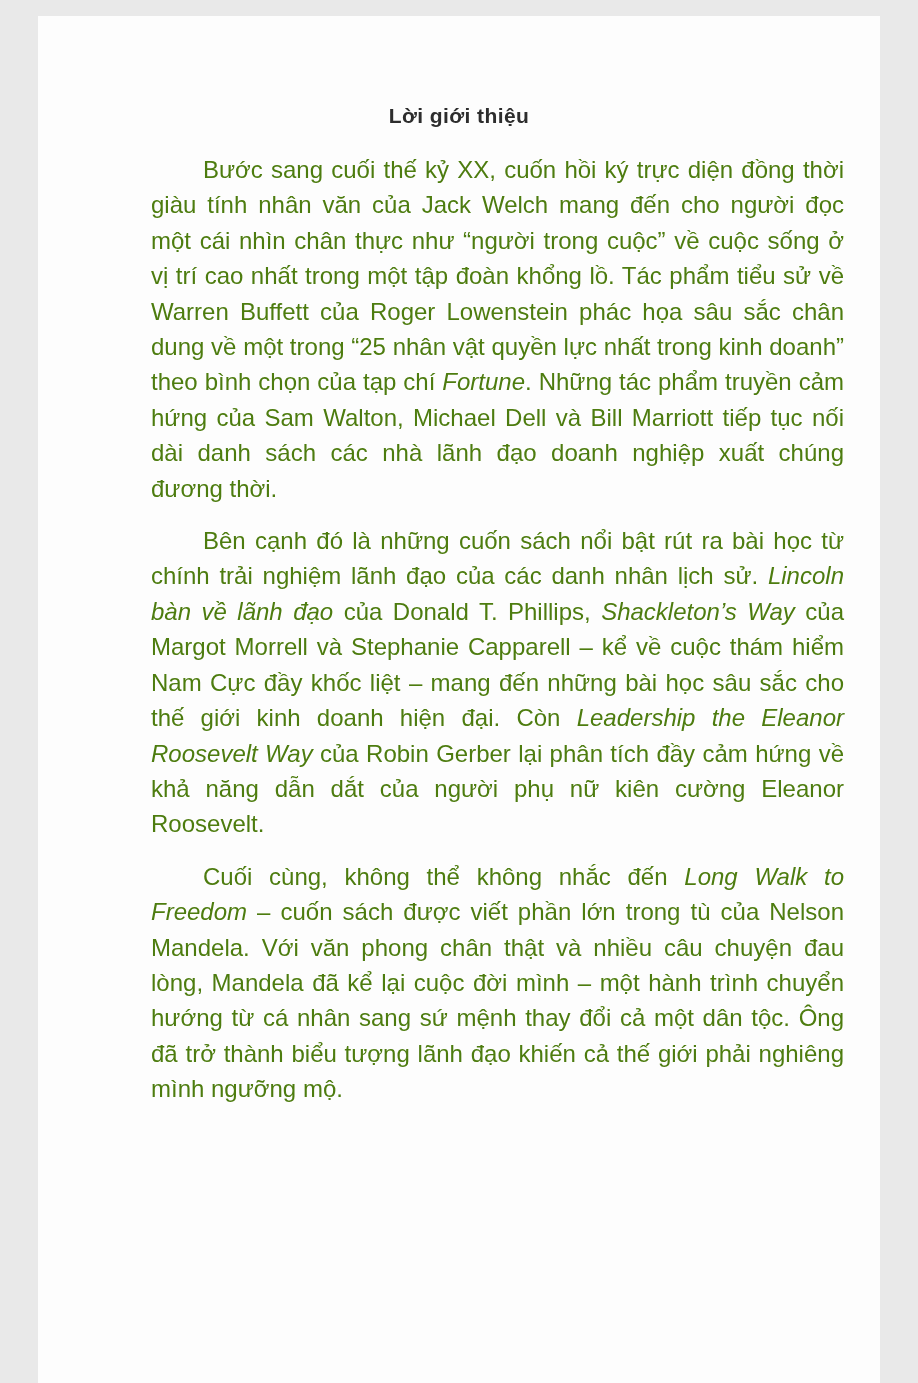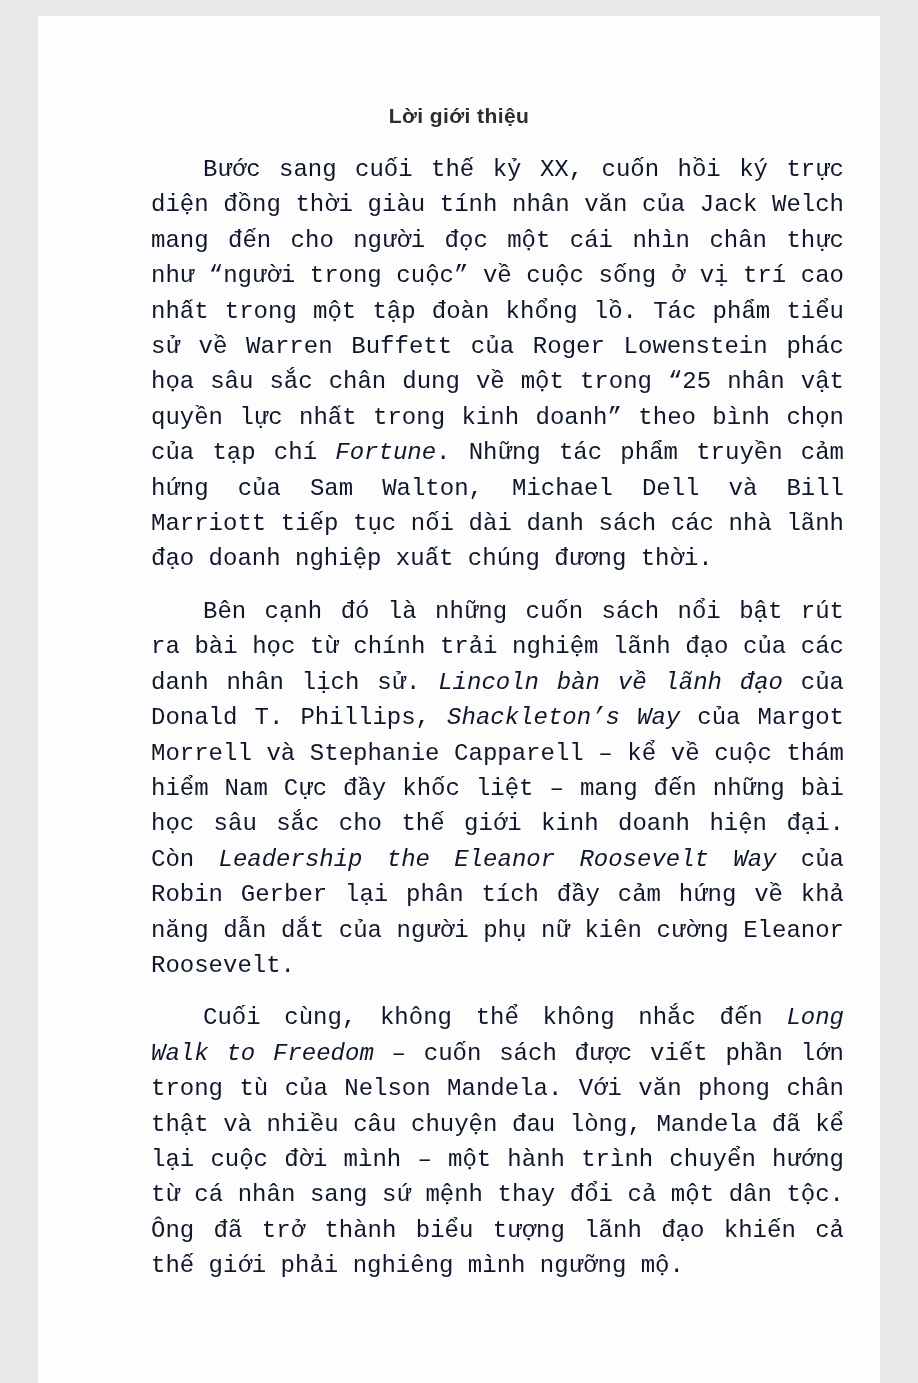--- a/index.html
+++ b/index.html
@@ -25,26 +25,26 @@
     font-weight: 700;
     font-size: 21px;
     letter-spacing: 0.4px;
     color: #2d2d2d;
   }
   .body-text {
     position: absolute;
     top: 136px;
     left: 113px;
     width: 693px;
-    font-family: Liberation Mono, monospace;
+    font-family: Liberation Sans, sans-serif;
     font-size: 24px;
     line-height: 35.4px;
     text-align: justify;
     text-justify: inter-word;
-    color: #0f172a;
+    color: #4d7c0f;
   }
   .body-text p {
     margin: 0;
     text-indent: 52px;
   }
   .body-text p + p {
     margin-top: 17px;
   }
   .body-text em {
     font-style: italic;

